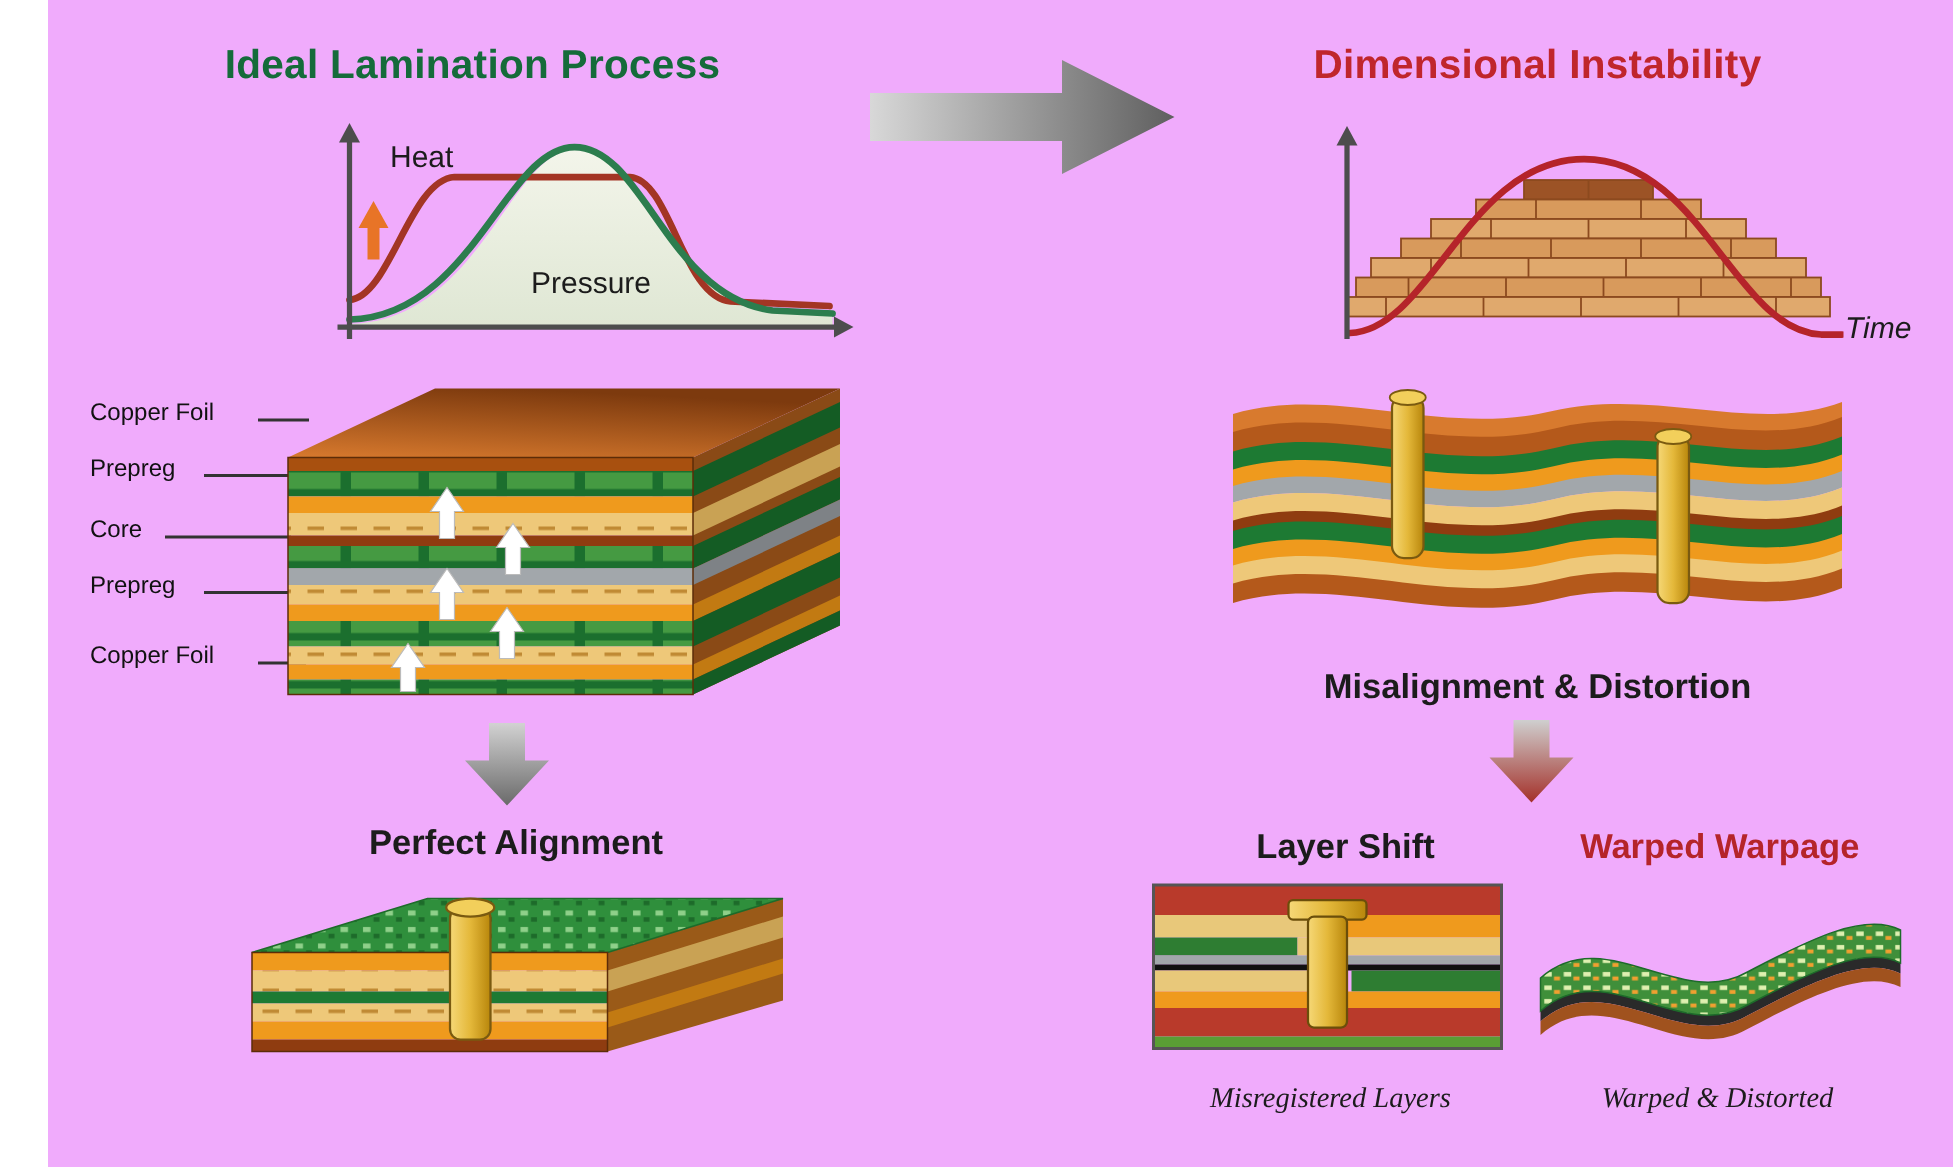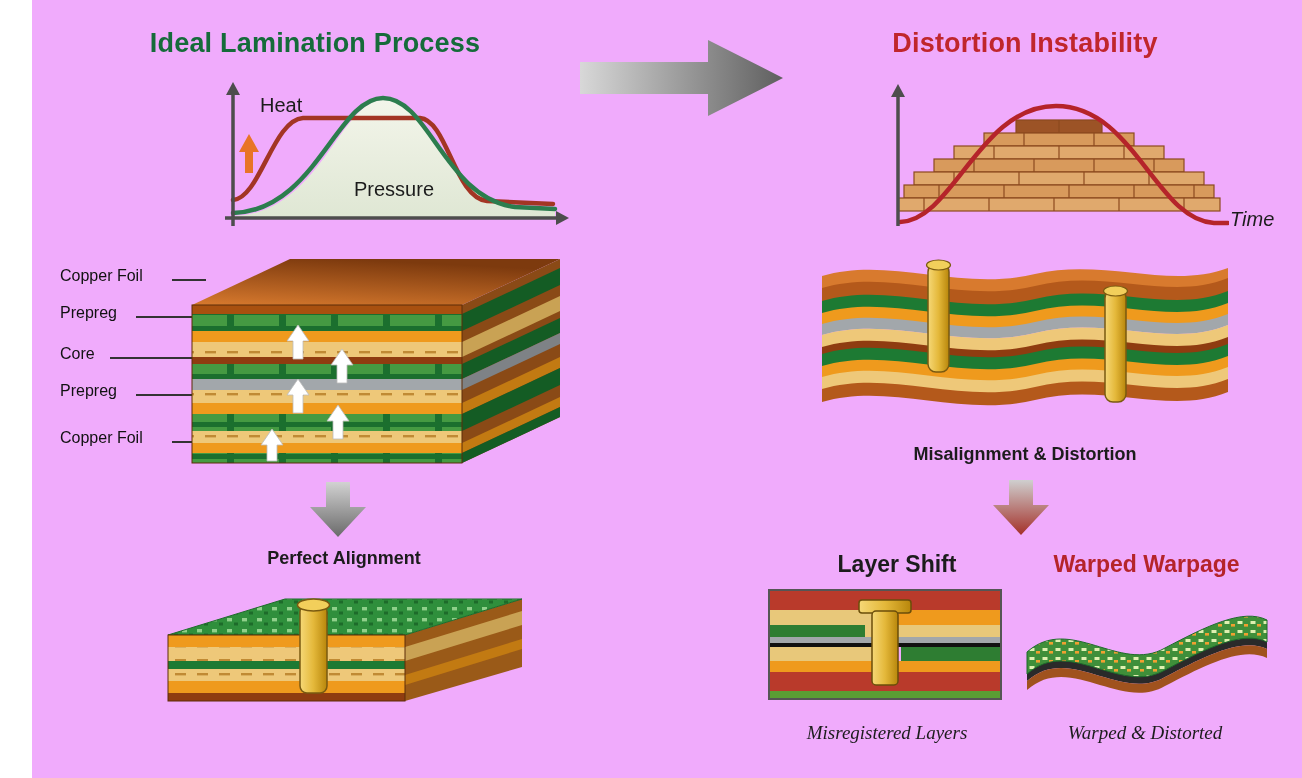--- a/index.html
+++ b/index.html
@@ -5,21 +5,21 @@
   html,body{margin:0;padding:0;background:#ffffff;}
   #stage{position:relative;width:1302px;height:778px;background:#f0abfc;overflow:hidden;
          font-family:"Liberation Sans", sans-serif;color:#1c1c1c;margin-left:32px;}
   .abs{position:absolute;}
   .title{font-size:27px;font-weight:bold;letter-spacing:.2px;text-align:center;}
   .title-green{color:#156b3a;}
   .title-red{color:#c0262c;}
   .glabel{font-size:20px;color:#1c1c1c;}
   .stack-label{font-size:16px;color:#111;white-space:nowrap;}
   .label-line{height:0;border-top:2px solid #333;}
-  .result-title{font-size:18px;font-weight:bold;color:#1c1c1c;text-align:center;}
+  .result-title{font-size:23px;font-weight:bold;color:#1c1c1c;text-align:center;}
   .outcome-title{font-size:23px;font-weight:bold;text-align:center;}
   .outcome-red{color:#b5242a;}
   .caption{font-size:19px;font-style:italic;color:#1c1c1c;text-align:center;font-family:"Liberation Serif", serif;}
   svg{display:block;}
 </style>
 </head>
 <body>
 
 <div id="stage">
 
@@ -65,21 +65,21 @@
       </pattern>
       <pattern id="pWarpDots" width="13" height="9" patternUnits="userSpaceOnUse">
         <rect width="13" height="9" fill="#3f8f3a"></rect>
         <rect x="1.5" y="2" width="5" height="3" fill="#dff0b0"></rect>
         <rect x="8" y="5" width="4" height="2.6" fill="#f0a030"></rect>
       </pattern>
     </defs>
   </svg>
 
   <div class="abs title title-green" style="left:88px;top:28px;width:390px;">Ideal Lamination Process</div>
-  <div class="abs title title-red" style="left:818px;top:28px;width:350px;">Distortion Instability</div>
+  <div class="abs title title-red" style="left:818px;top:28px;width:350px;">Dimensional Instability</div>
 
   <svg class="abs" style="left:548px;top:36px;" width="205" height="84">
     <polygon points="0,26 128,26 128,4 203,42 128,80 128,58 0,58" fill="url(#gArrowRight)"></polygon>
   </svg>
 
   <svg class="abs" style="left:183px;top:78px;" width="360" height="155">
     <path d="M 18,138 C 105,136 125,22 168,22 C 212,22 228,118 298,128 L 340,131 L 340,139 L 18,139 Z" fill="url(#gGraphFill)"></path>
     <path d="M 18,122 C 45,120 58,42 88,40 L 205,40 C 232,42 240,120 272,123 L 338,126" fill="none" stroke="#a33524" stroke-width="4.5" stroke-linecap="round"></path>
     <path d="M 18,135 C 100,133 122,20 168,20 C 214,20 230,120 300,129 L 340,131" fill="none" stroke="#2c7d4e" stroke-width="4.5" stroke-linecap="round"></path>
     <line x1="18" y1="148" x2="18" y2="14" stroke="#4d4d4d" stroke-width="3.5"></line>

